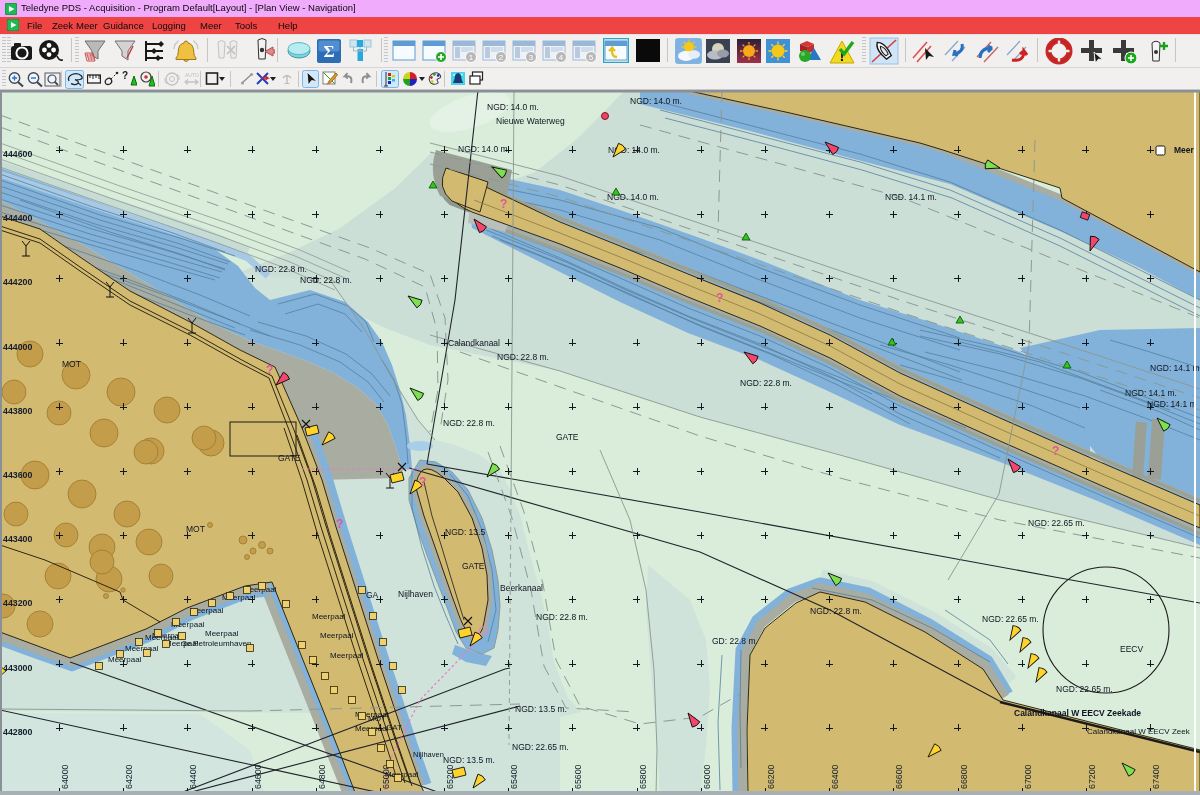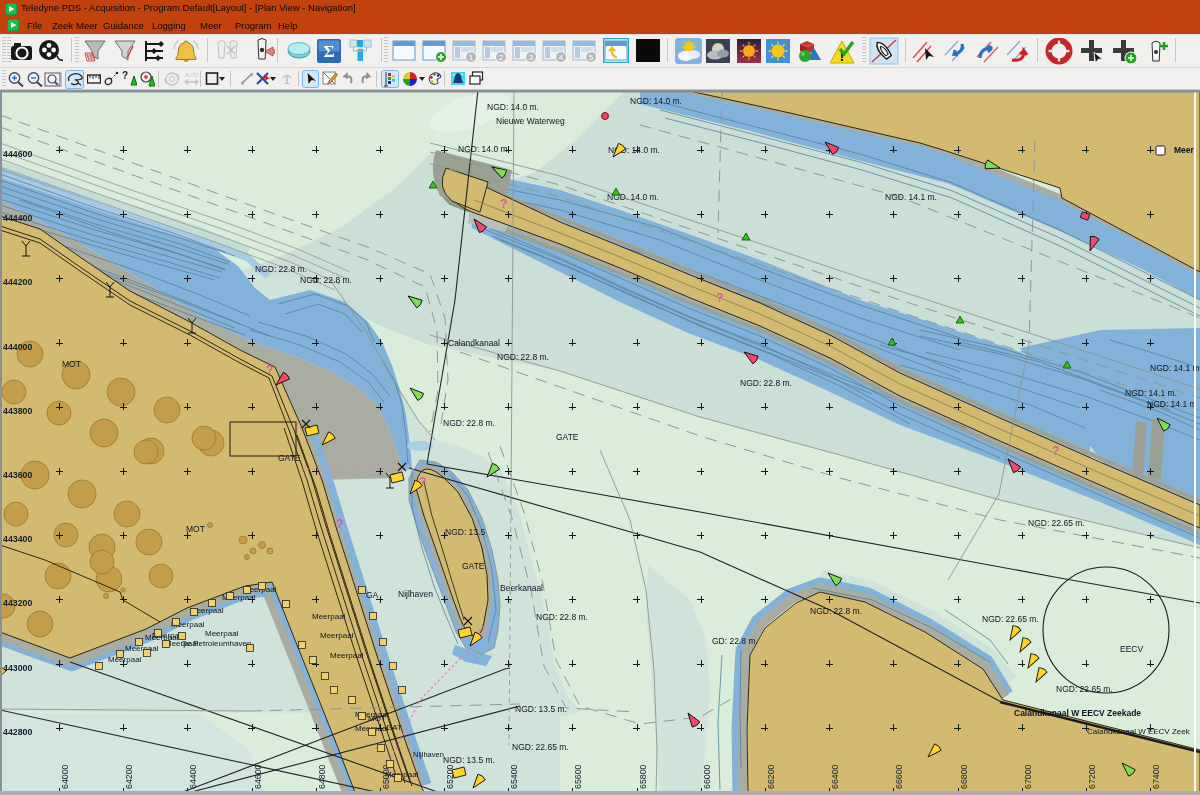--- a/index.html
+++ b/index.html
@@ -1,17 +1,17 @@
 <!DOCTYPE html>
 <html><head><meta charset="utf-8"><style>
 *{margin:0;padding:0;box-sizing:border-box}
 html,body{width:1200px;height:795px;overflow:hidden;font-family:"Liberation Sans",sans-serif}
 #app{position:relative;width:1200px;height:795px;background:#f0efee}
-#title{position:absolute;left:0;top:0;width:1200px;height:17px;background:#c2410c;font-size:9.5px;color:#0a0a0a}
-#menu{position:absolute;left:0;top:17px;width:1200px;height:17px;background:#c2410c;font-size:9.5px;color:#0a0a0a}
+#title{position:absolute;left:0;top:0;width:1200px;height:17px;background:#f0abfc;font-size:9.5px;color:#0a0a0a}
+#menu{position:absolute;left:0;top:17px;width:1200px;height:17px;background:#ef4444;font-size:9.5px;color:#0a0a0a}
 #tb1{position:absolute;left:0;top:34px;width:1200px;height:34px;background:#f1f0ef;border-top:1px solid #e4e2e0;border-bottom:1px solid #d8d6d4}
 #tb2{position:absolute;left:0;top:68px;width:1200px;height:22px;background:#f1f0ef;border-bottom:1px solid #c9c7c5}
 #map{position:absolute;left:0;top:90px;width:1012px;height:705px}
 .ax{font-size:8.8px;font-weight:bold;fill:#141e2c}
 .axb{font-size:8.8px;fill:#141e2c}
 .tank{fill:#c49d4a;stroke:#9a7a2e;stroke-width:0.8}
 .mp{fill:#eed06e;stroke:#2e2810;stroke-width:0.8}
 .rt{stroke:#20242a;stroke-width:1.1;fill:none}
 .ct{stroke:#8b968f;stroke-width:0.9;fill:none}
 .dsh{stroke:#8b9a94;stroke-width:1;fill:none;stroke-dasharray:12 8}
@@ -35,21 +35,21 @@
         <rect width="12" height="12" rx="2.5" fill="#1db954"></rect>
         <rect width="12" height="12" rx="2.5" fill="none" stroke="#0d8a36"></rect>
         <path d="M3.96 3.0 L9.36 6.0 L3.96 9.0 Z" fill="#fff"></path>
       </svg>
       <span style="position:absolute;left:27px;top:3px">File</span>
       <span style="position:absolute;left:52px;top:3px">Zeek</span>
       <span style="position:absolute;left:76px;top:3px">Meer</span>
       <span style="position:absolute;left:103px;top:3px">Guidance</span>
       <span style="position:absolute;left:152px;top:3px">Logging</span>
       <span style="position:absolute;left:200px;top:3px">Meer</span>
-      <span style="position:absolute;left:235px;top:3px">Program</span>
+      <span style="position:absolute;left:235px;top:3px">Tools</span>
       <span style="position:absolute;left:278px;top:3px">Help</span>
     </div>
 <div id="tb1"></div>
 <div id="tb2"></div>
 <div style="position:absolute;left:2px;top:37px;width:4px;height:26px;background:repeating-linear-gradient(#c0c6cc 0 1.4px,transparent 1.4px 3px)"></div>
     <div style="position:absolute;left:7px;top:37px;width:4px;height:26px;background:repeating-linear-gradient(#c0c6cc 0 1.4px,transparent 1.4px 3px)"></div>
     <svg style="position:absolute;left:9px;top:39px" width="26" height="24">
       <rect x="2" y="7" width="21" height="14" rx="2.5" fill="#181818"></rect>
       <rect x="5" y="4" width="7" height="4" rx="1" fill="#181818"></rect>
       <circle cx="13" cy="14" r="5.6" fill="#181818" stroke="#fff" stroke-width="2"></circle>

